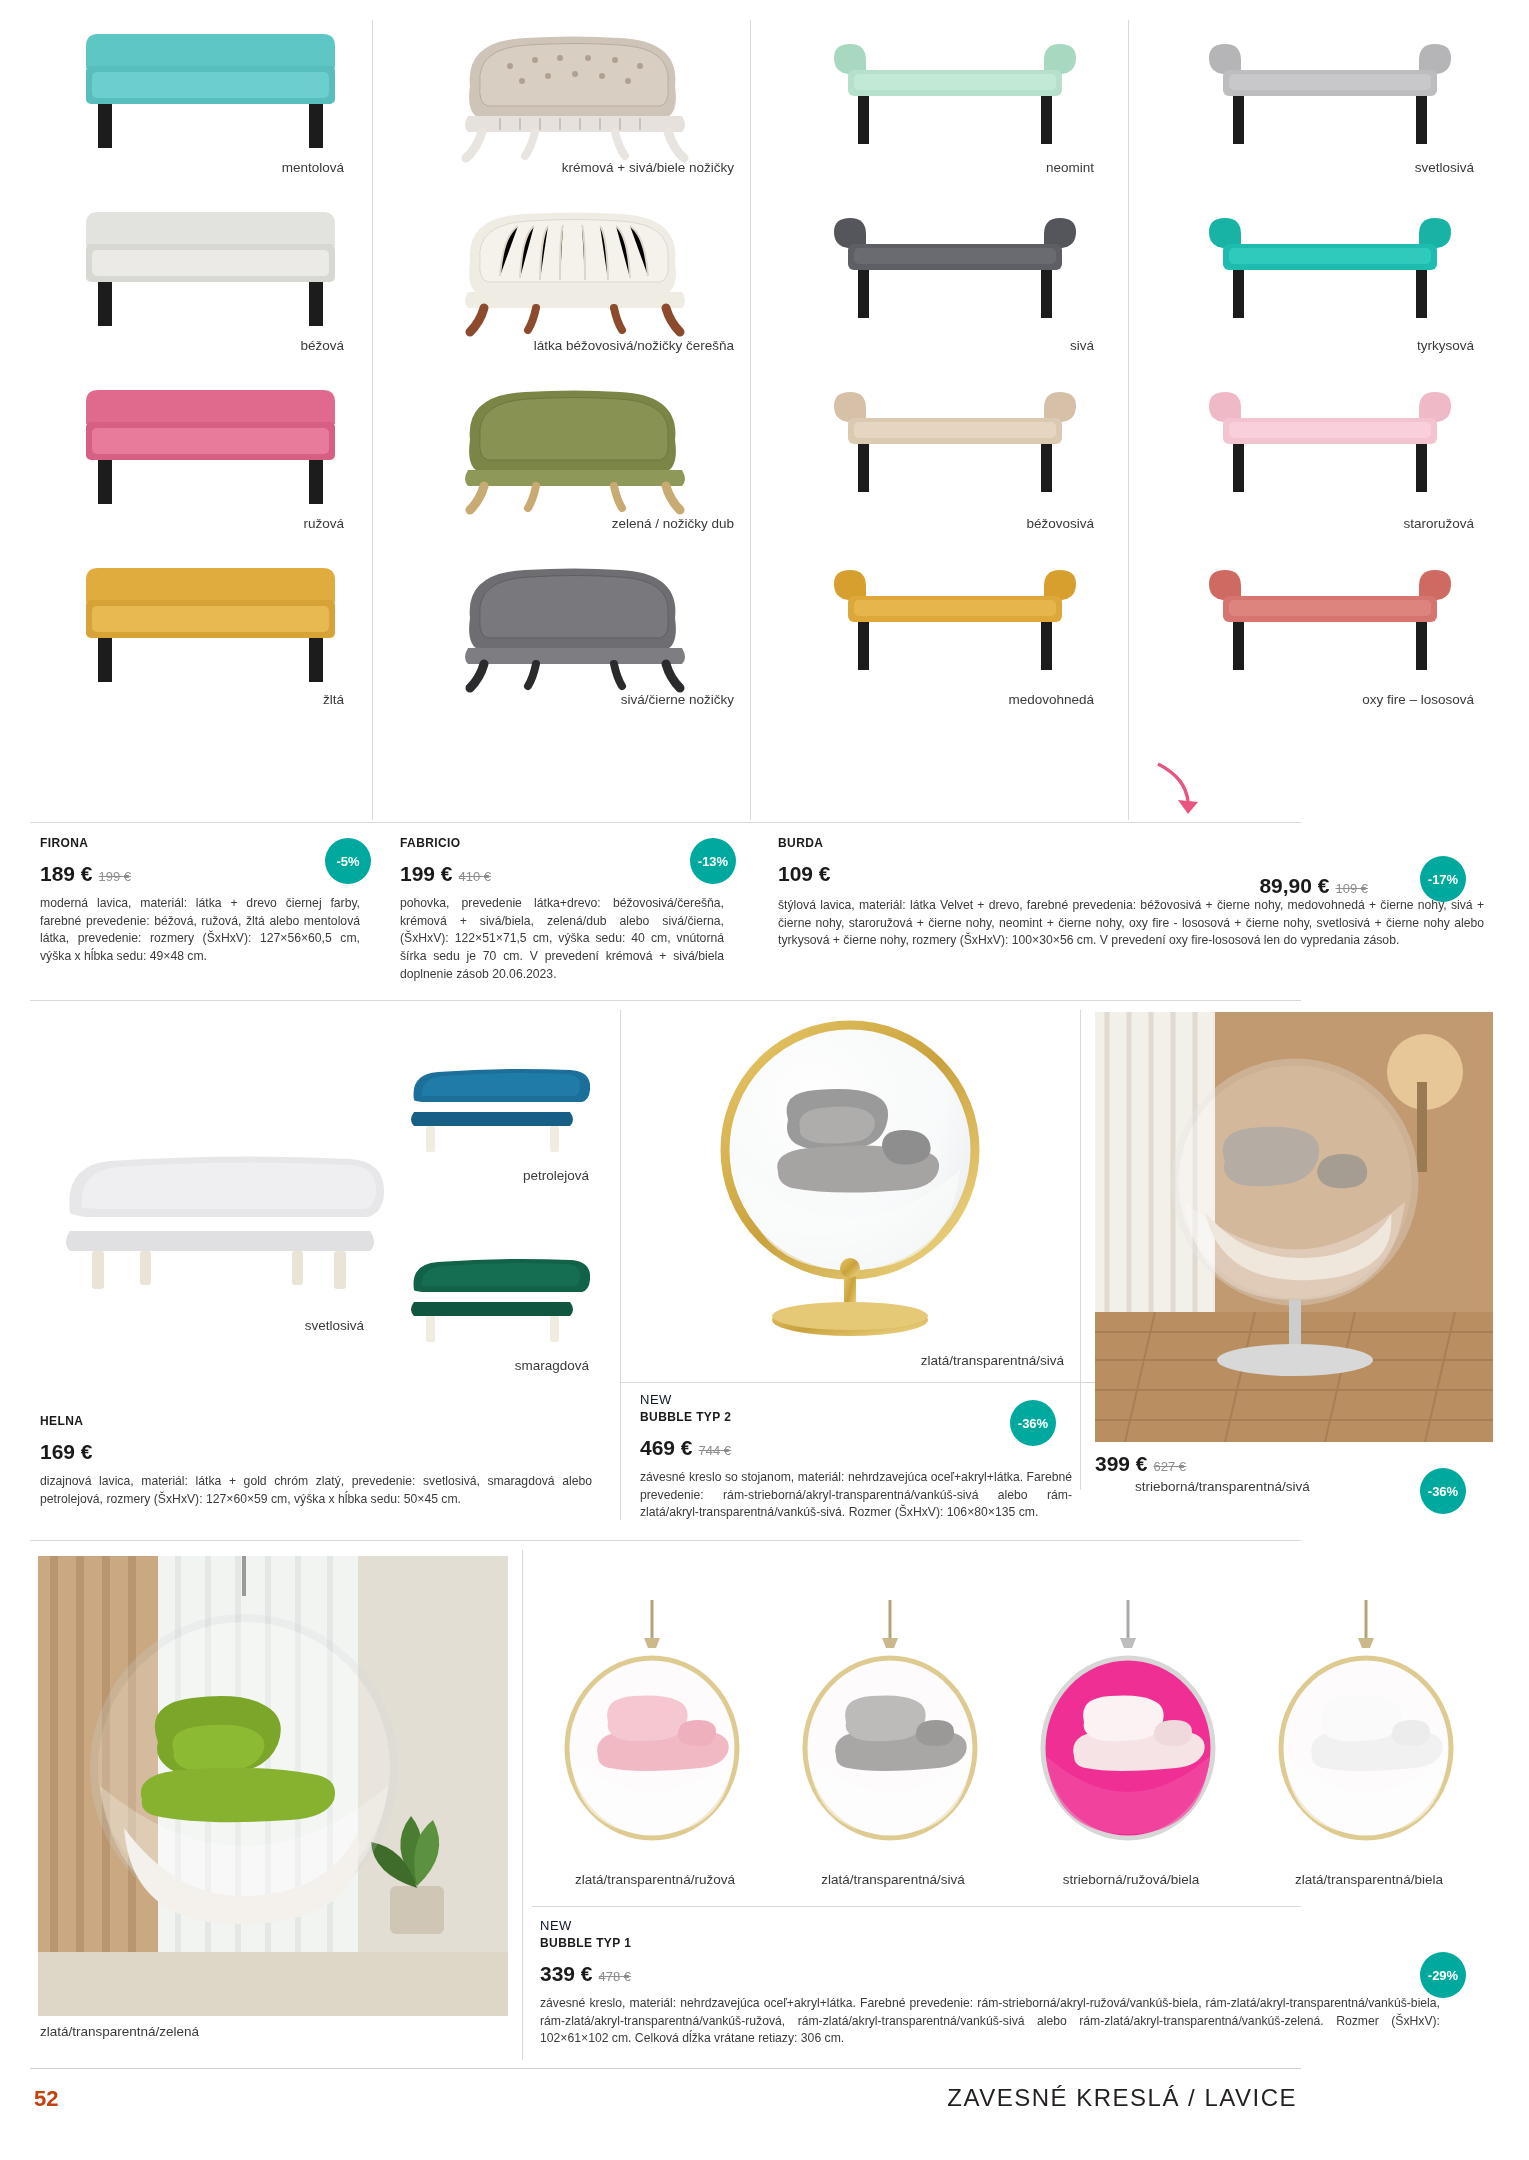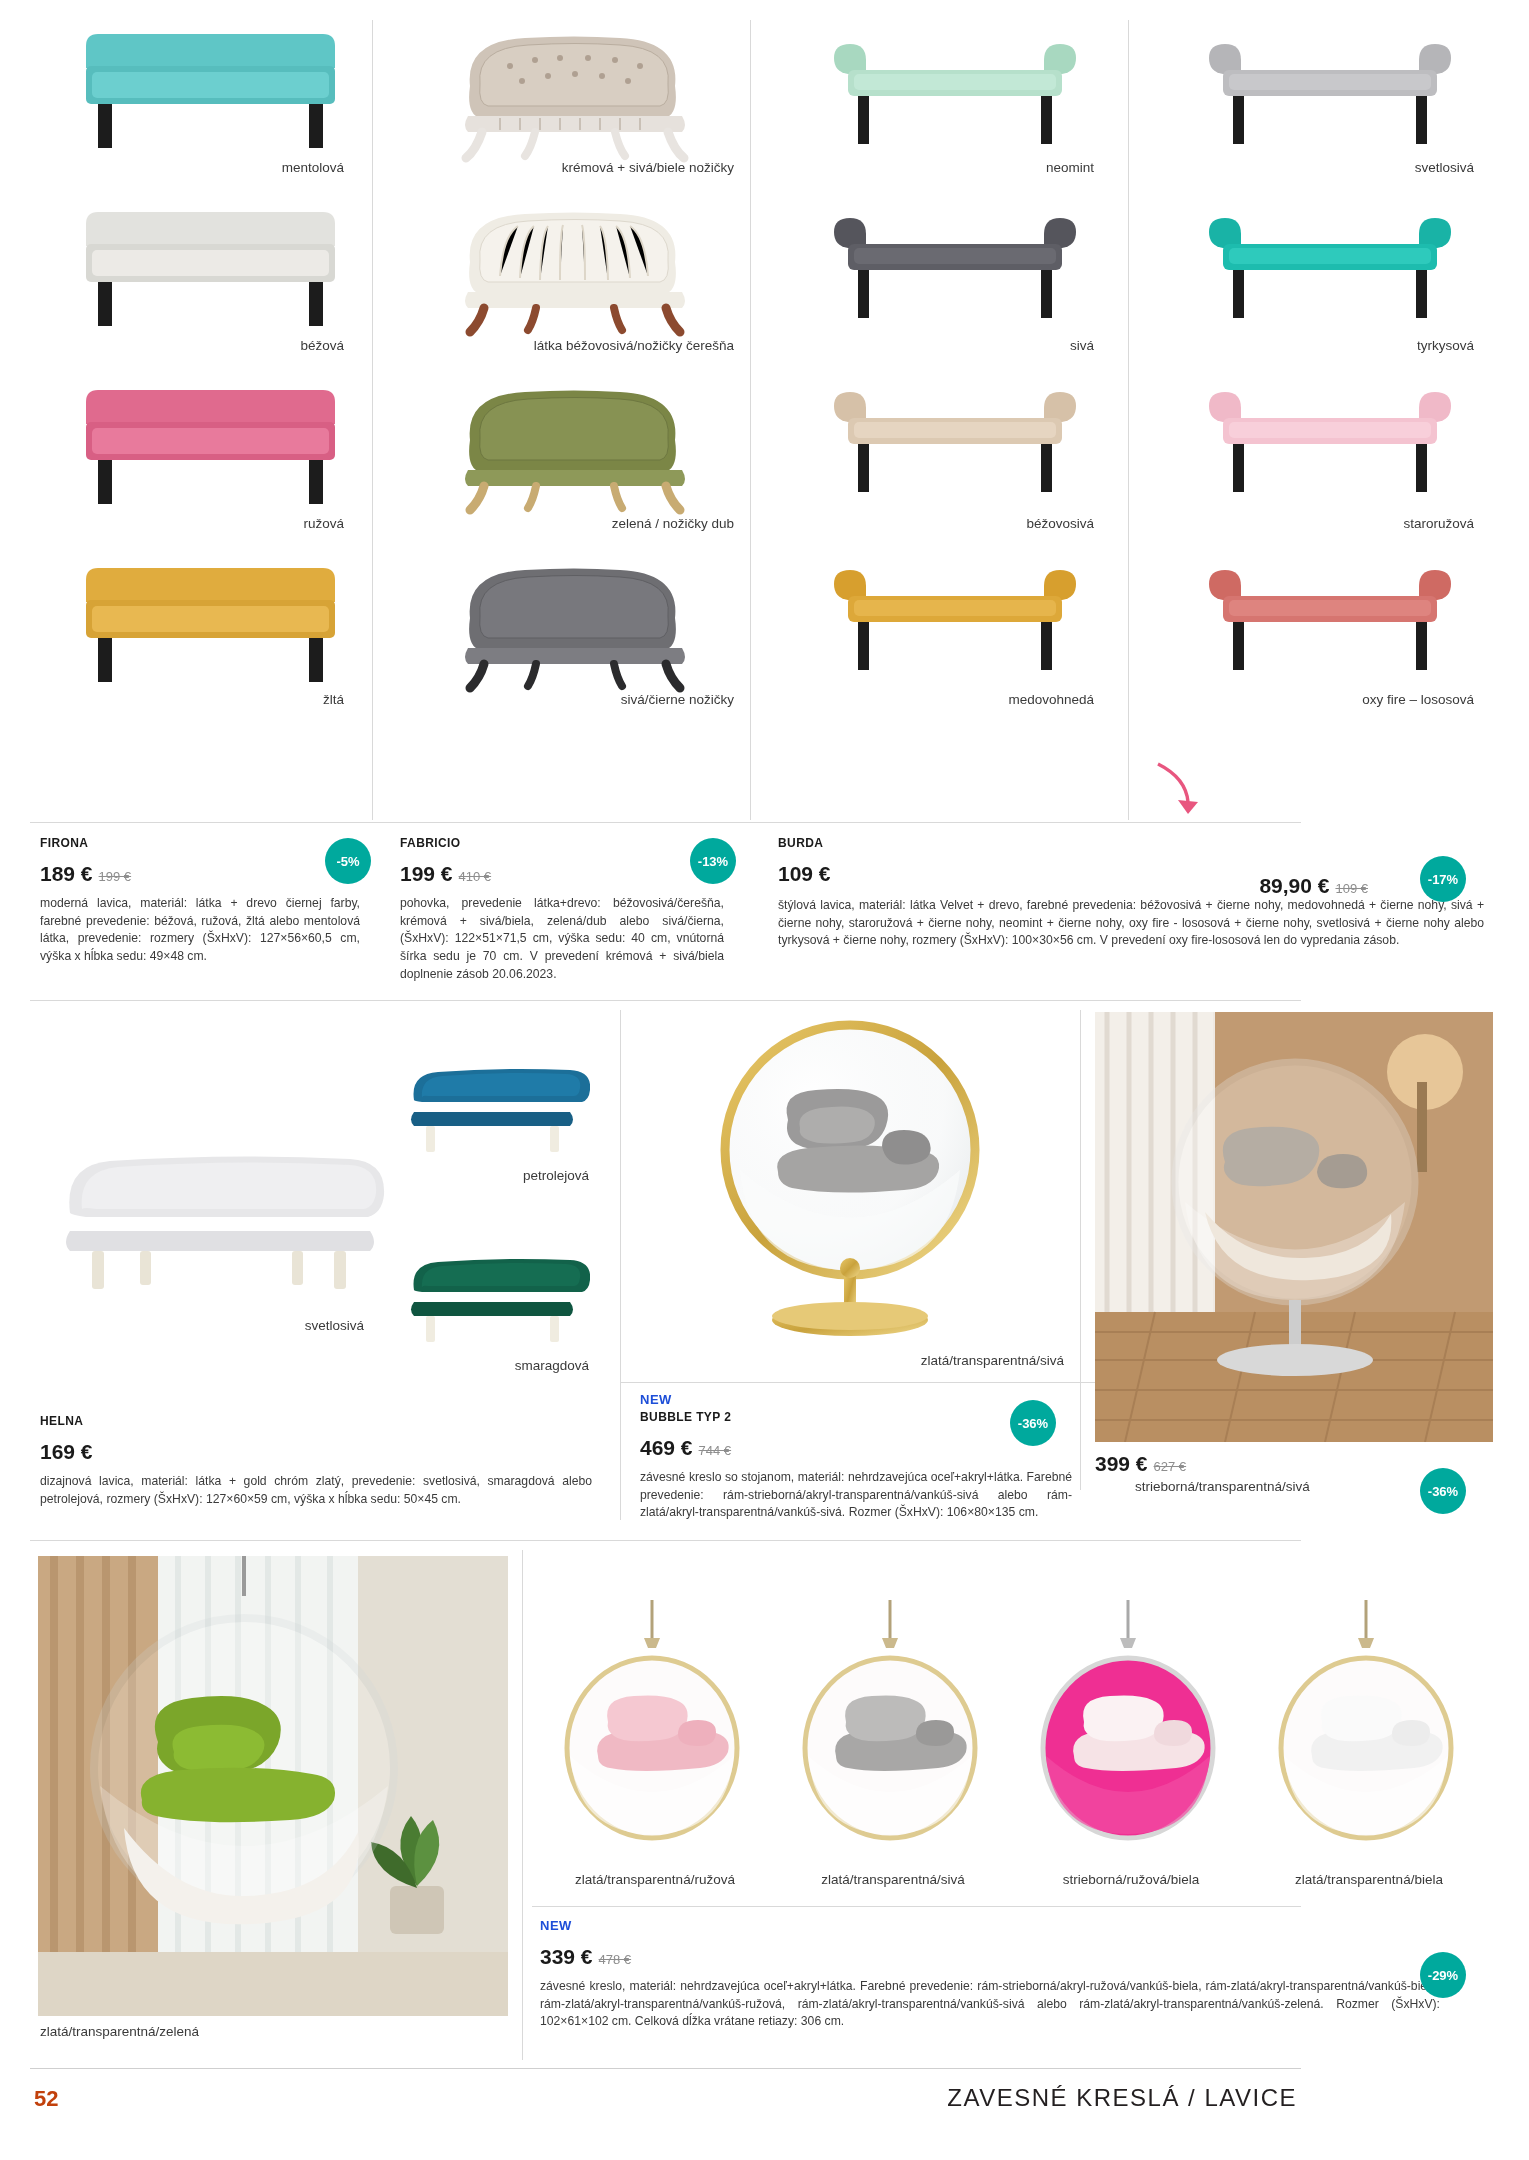--- a/index.html
+++ b/index.html
@@ -54,23 +54,23 @@
     position:absolute;
     width:46px; height:46px;
     border-radius:50%;
     background:#00a99d;
     color:#fff;
     font-size:13px;
     font-weight:bold;
     display:flex; align-items:center; justify-content:center;
   }
   .new-tag {
-    color:#1d4ed8;
+    color:#0f172a;
     font-size:13px;
-    font-weight:bold;
+    font-weight:normal;
     letter-spacing:.5px;
   }
   .vline { position:absolute; width:1px; background:#d9d9d9; }
   .hline { position:absolute; height:1px; background:#d9d9d9; }
 
   
   .fig { position:absolute; }
   .svgfig { display:block; }
 
   
@@ -595,20 +595,21 @@
       <path d="M18 160 q82 72 164 0 q-8 78-82 78 q-74 0-82-78z" fill="#ffffff" opacity=".6"></path>
       <path d="M46 160 q-6-22 30-26 q50-6 84 2 q20 4 16 20 q-6 14-28 16 q-62 6-90 0 q-12-2-12-12z" fill="#f1f1f1"></path>
       <path d="M56 126 q-6-24 26-26 q30-2 42 4 q16 6 10 24 q-6 14-26 16 q-36 4-46-4 q-8-6-6-14z" fill="#fafafa"></path>
       <path d="M126 138 q0-14 20-14 q18 0 18 12 q0 14-18 14 q-20 0-20-12z" fill="#ececec"></path>
     </svg>
   </div>
   <div class="caption center" style="position:absolute; left:1254px; top:1872px; width:230px;">zlatá/transparentná/biela</div>
 
   <div style="position:absolute; left:540px; top:1918px; width:900px;">
     <div class="new-tag">NEW</div>
+    <div class="prod-name" style="margin-top:3px;">BUBBLE TYP 1</div>
     <div class="price">
       <span>339 €</span><span class="old">478 €</span>
     </div>
     <div class="desc" style="width:900px;">závesné kreslo, materiál: nehrdzavejúca oceľ+akryl+látka. Farebné prevedenie: rám-strieborná/akryl-ružová/vankúš-biela, rám-zlatá/akryl-transparentná/vankúš-biela, rám-zlatá/akryl-transparentná/vankúš-ružová, rám-zlatá/akryl-transparentná/vankúš-sivá alebo rám-zlatá/akryl-transparentná/vankúš-zelená. Rozmer (ŠxHxV): 102×61×102 cm. Celková dĺžka vrátane retiazy: 306 cm.</div>
   </div>
   <div class="badge" style="left:1420px; top:1952px;">-29%</div>
 
   <div class="footer-line"></div>
   <div class="pageno">52</div>
   <div class="footer-title">ZAVESNÉ KRESLÁ / LAVICE</div>

